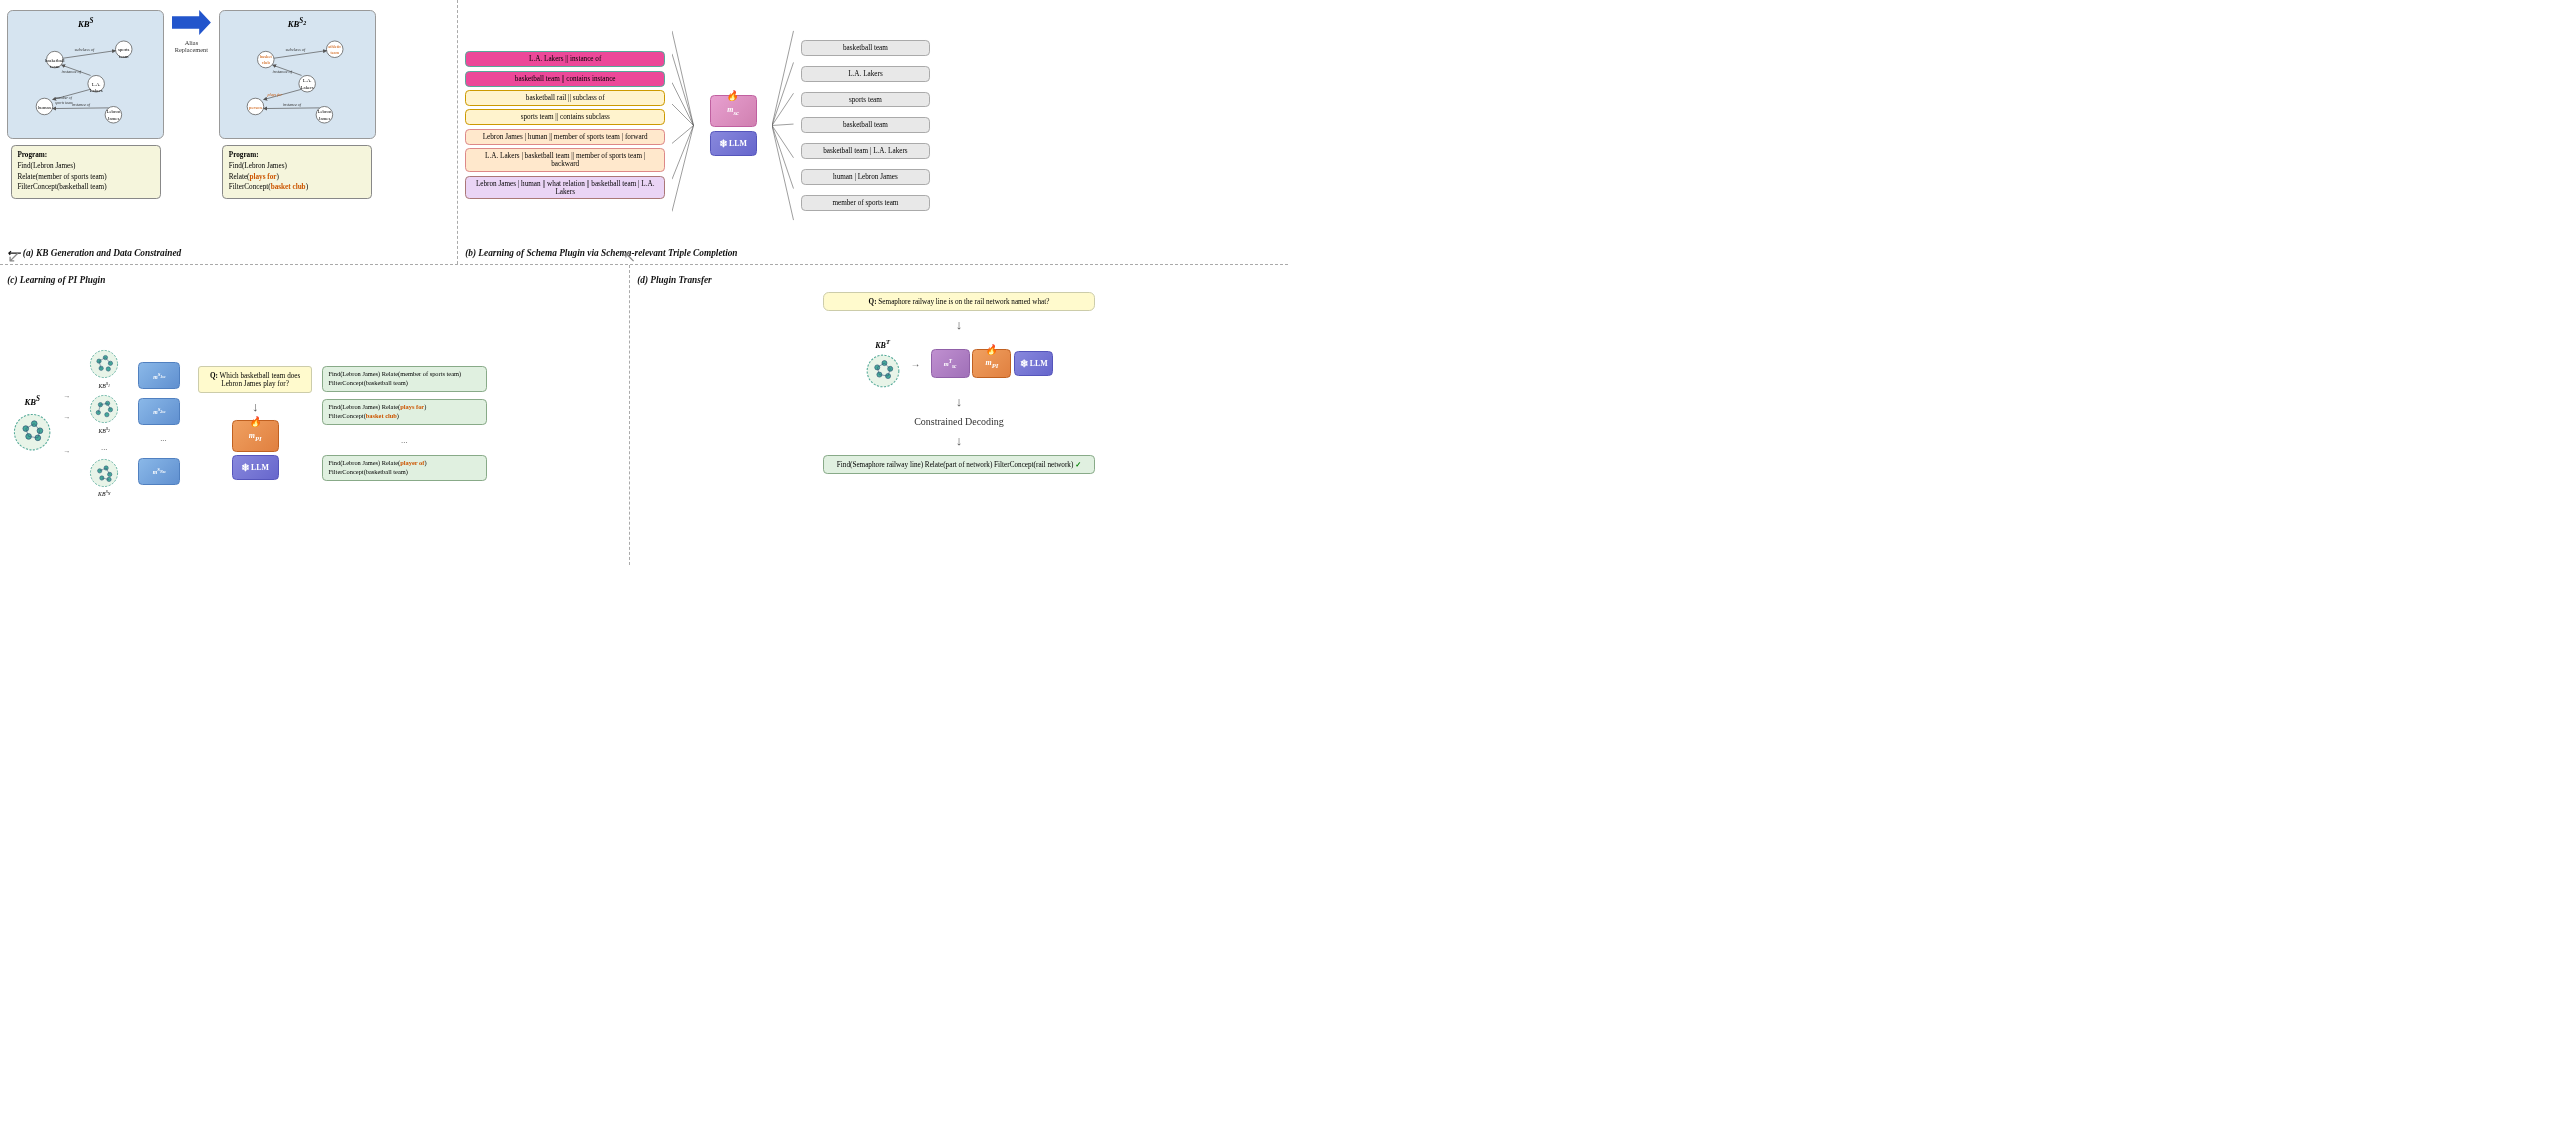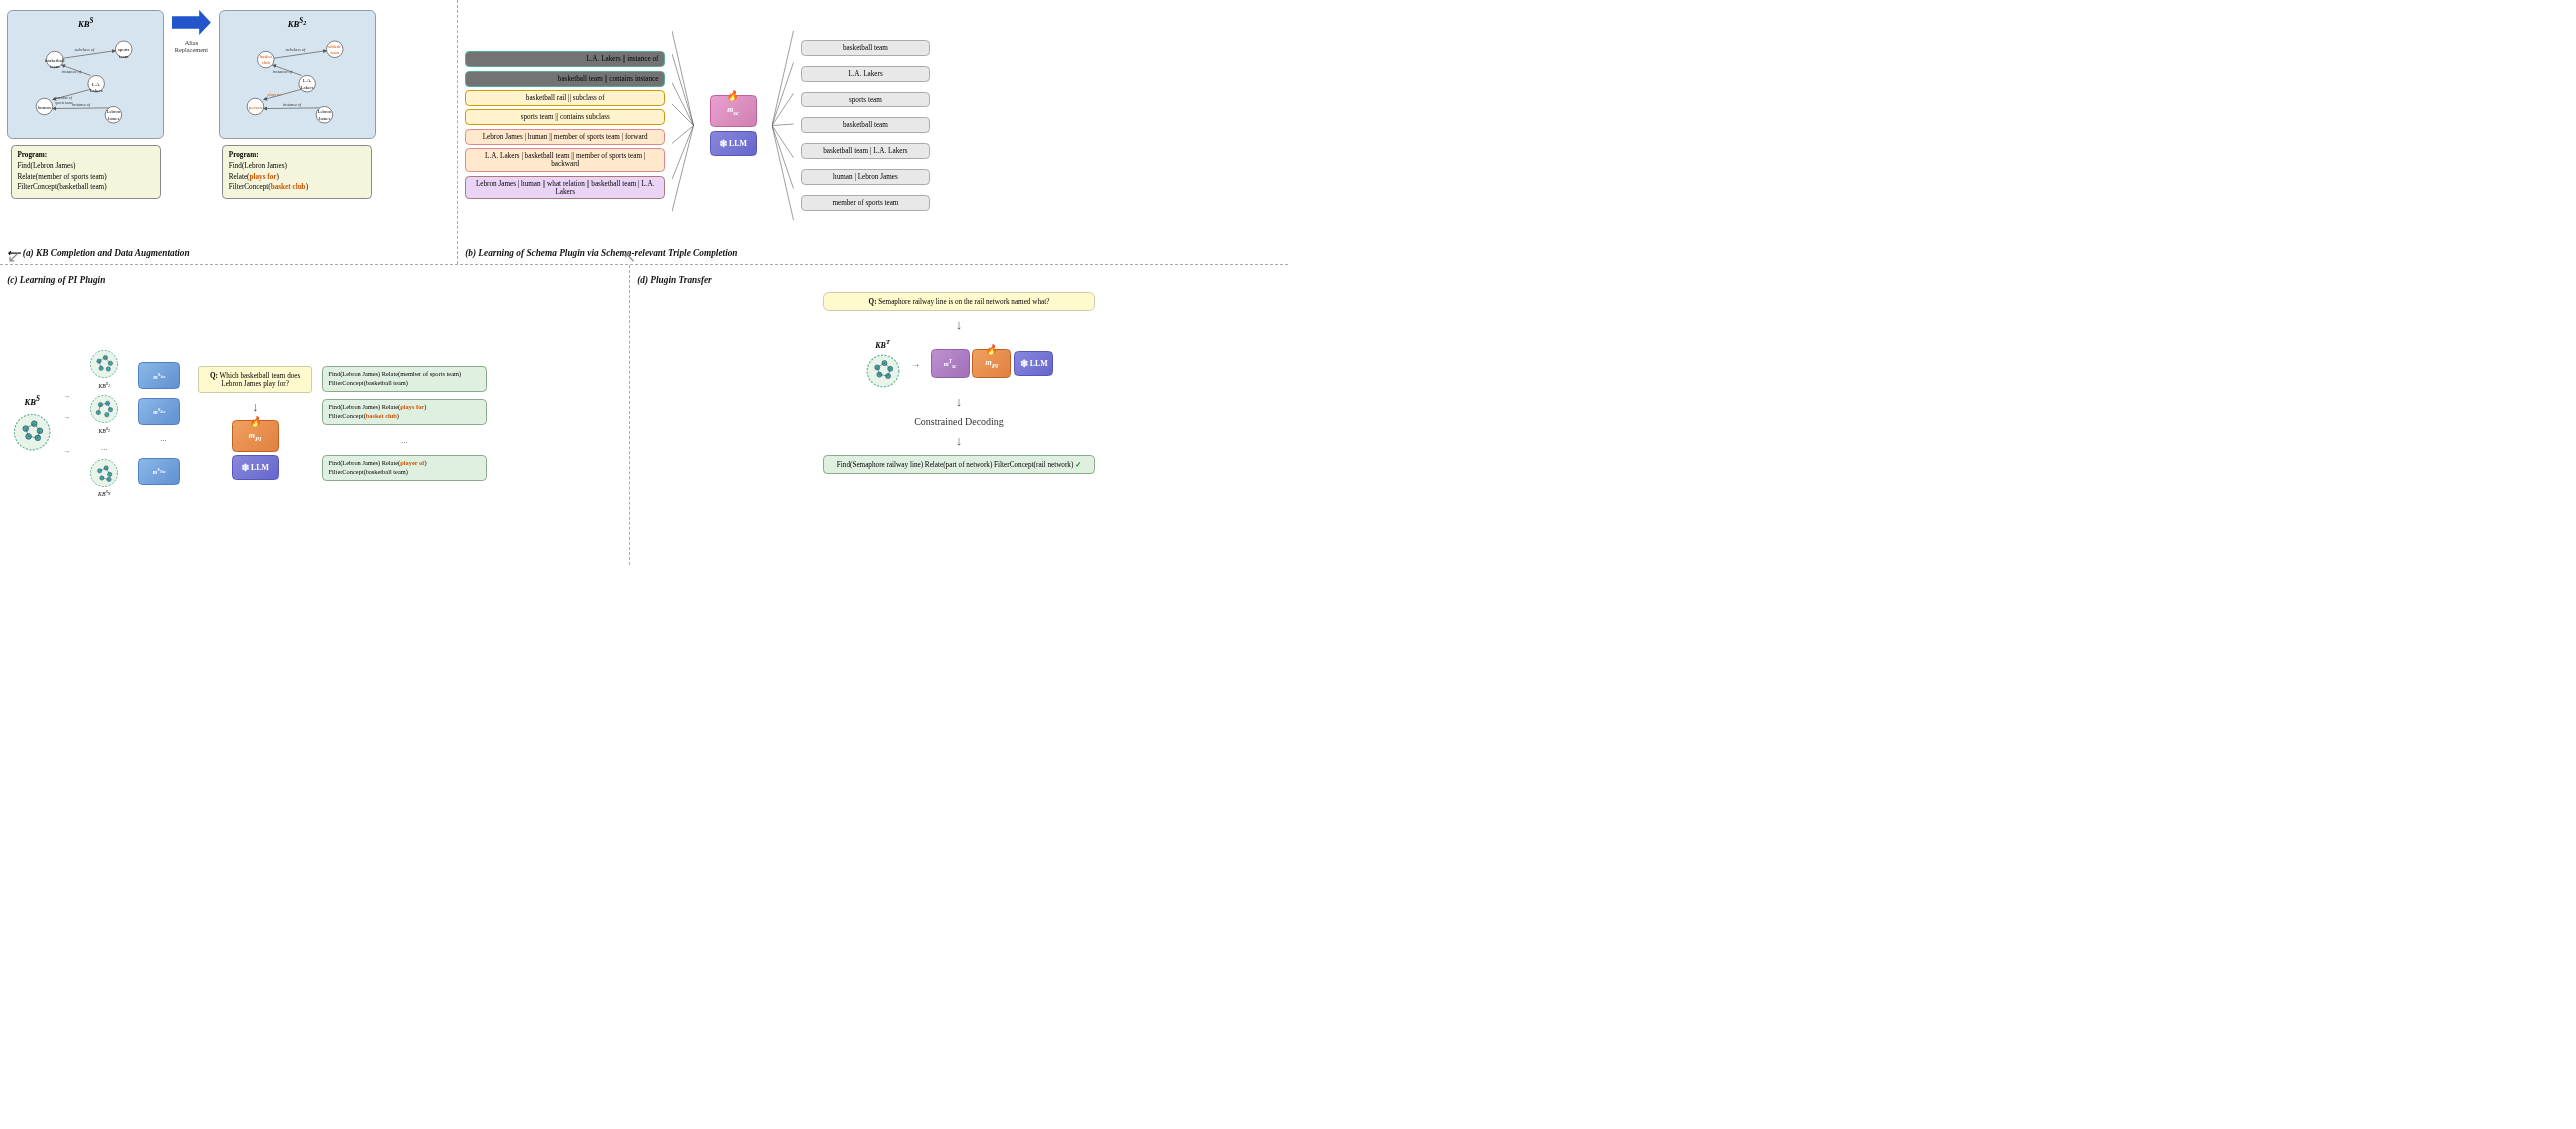--- a/index.html
+++ b/index.html
@@ -133,21 +133,21 @@
       width: 129px;
     }
     .schema-box {
       border: 1.1px solid #aaa;
       border-radius: 4.3px;
       padding: 2.9px 5.7px;
       font-size: 7.2px;
       text-align: center;
       background: #f0f0f0;
     }
-    .schema-box.green { background: #737373; border-color: #5a9; text-align: right;  }
+    .schema-box.green { background: #ec4899; border-color: #5a9;  }
     .schema-box.yellow { background: #fff3cd; border-color: #c90; }
     .schema-box.orange-light { background: #ffe8cc; border-color: #d88; }
     .schema-box.purple-light { background: #ead4f5; border-color: #a77; }
     .schema-box.gray-light { background: #e8e8e8; border-color: #aaa; }
 
     .model-block {
       display: flex;
       flex-direction: column;
       align-items: center;
       gap: 4.3px;
@@ -434,21 +434,21 @@
           <div class="program-box" style="width:150px;">
             <div style="font-weight:bold;">Program:</div>
             <div>Find(Lebron James)</div>
             <div>Relate(<span class="prog-orange">plays for</span>)</div>
             <div>FilterConcept(<span class="prog-orange">basket club</span>)</div>
           </div>
         </div>
       </div>
 
       <div style="position:absolute;bottom:5.7px;left:7.2px;">
-        <span class="section-label">⟵ </span><span class="section-label">(a) KB Completion and Data Augmentation</span>
+        <span class="section-label">⟵ </span><span class="section-label">(a) KB Generation and Data Constrained</span>
       </div>
     </div>
 
     <div class="panel-b">
       <div class="schema-layout">
 
         <div class="input-col">
           <div class="schema-box green">L.A. Lakers || instance of</div>
           <div class="schema-box green">basketball team || contains instance</div>
           <div class="schema-box yellow">basketball rail || subclass of</div>

